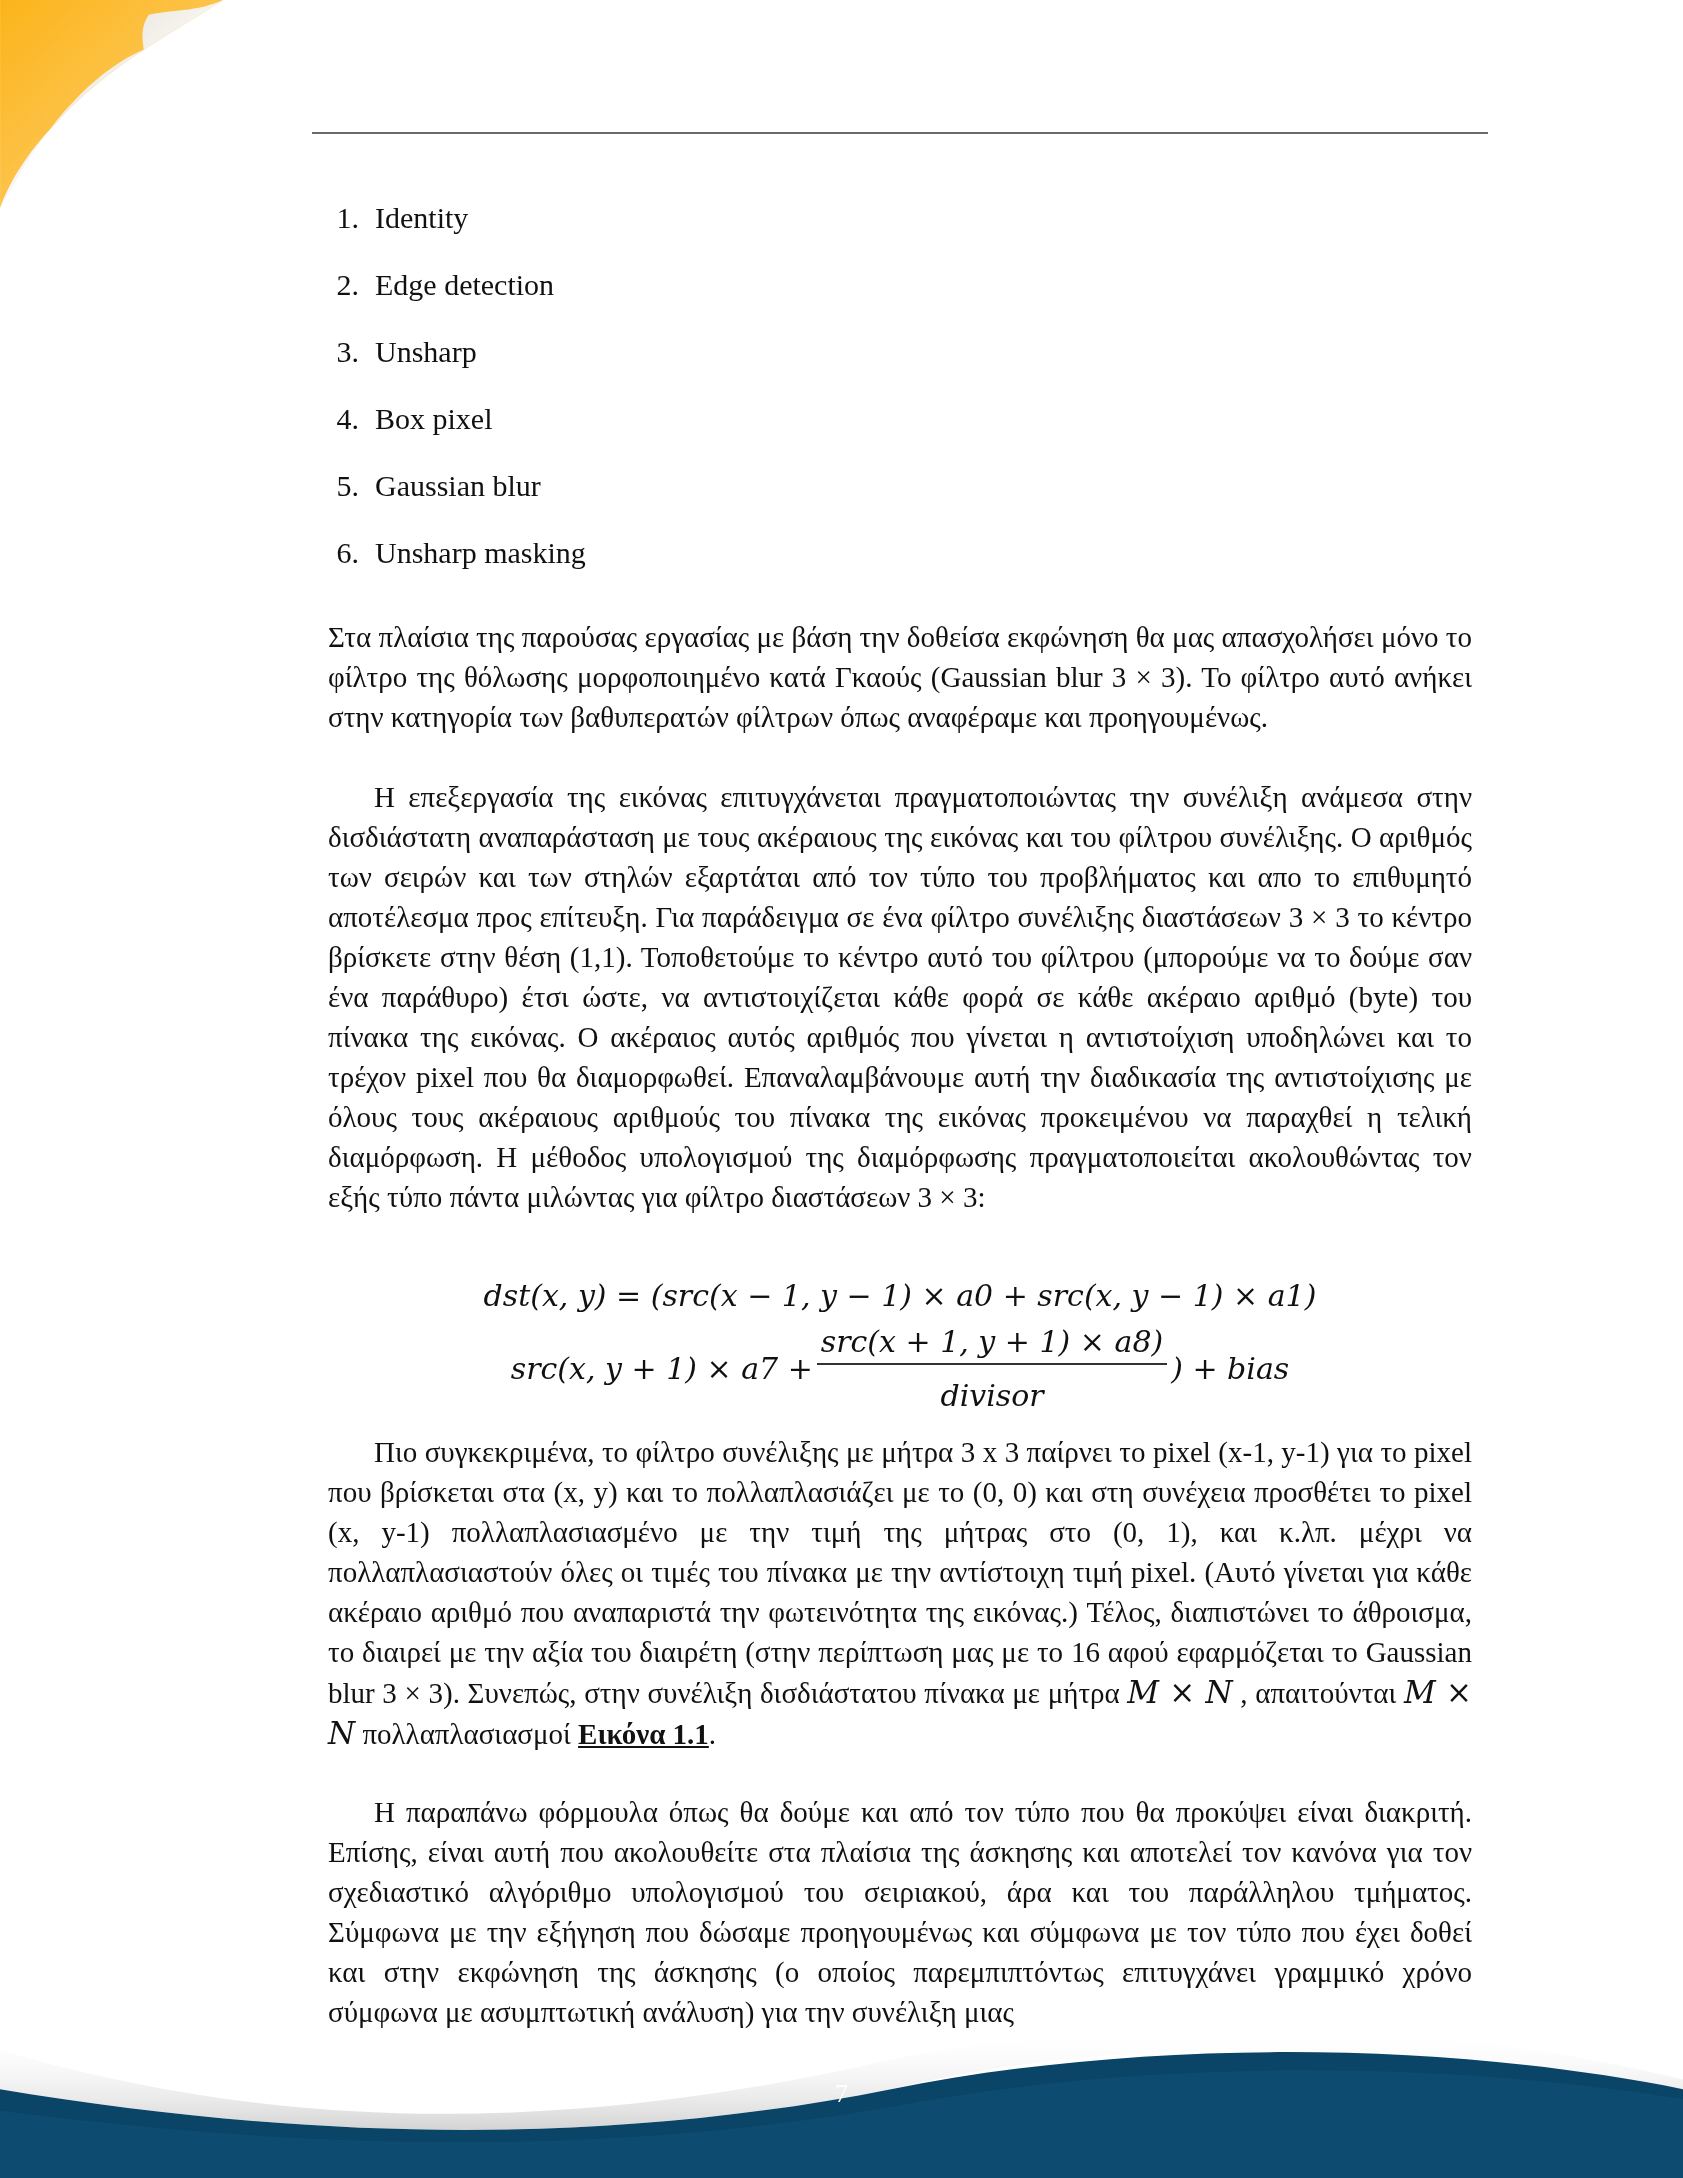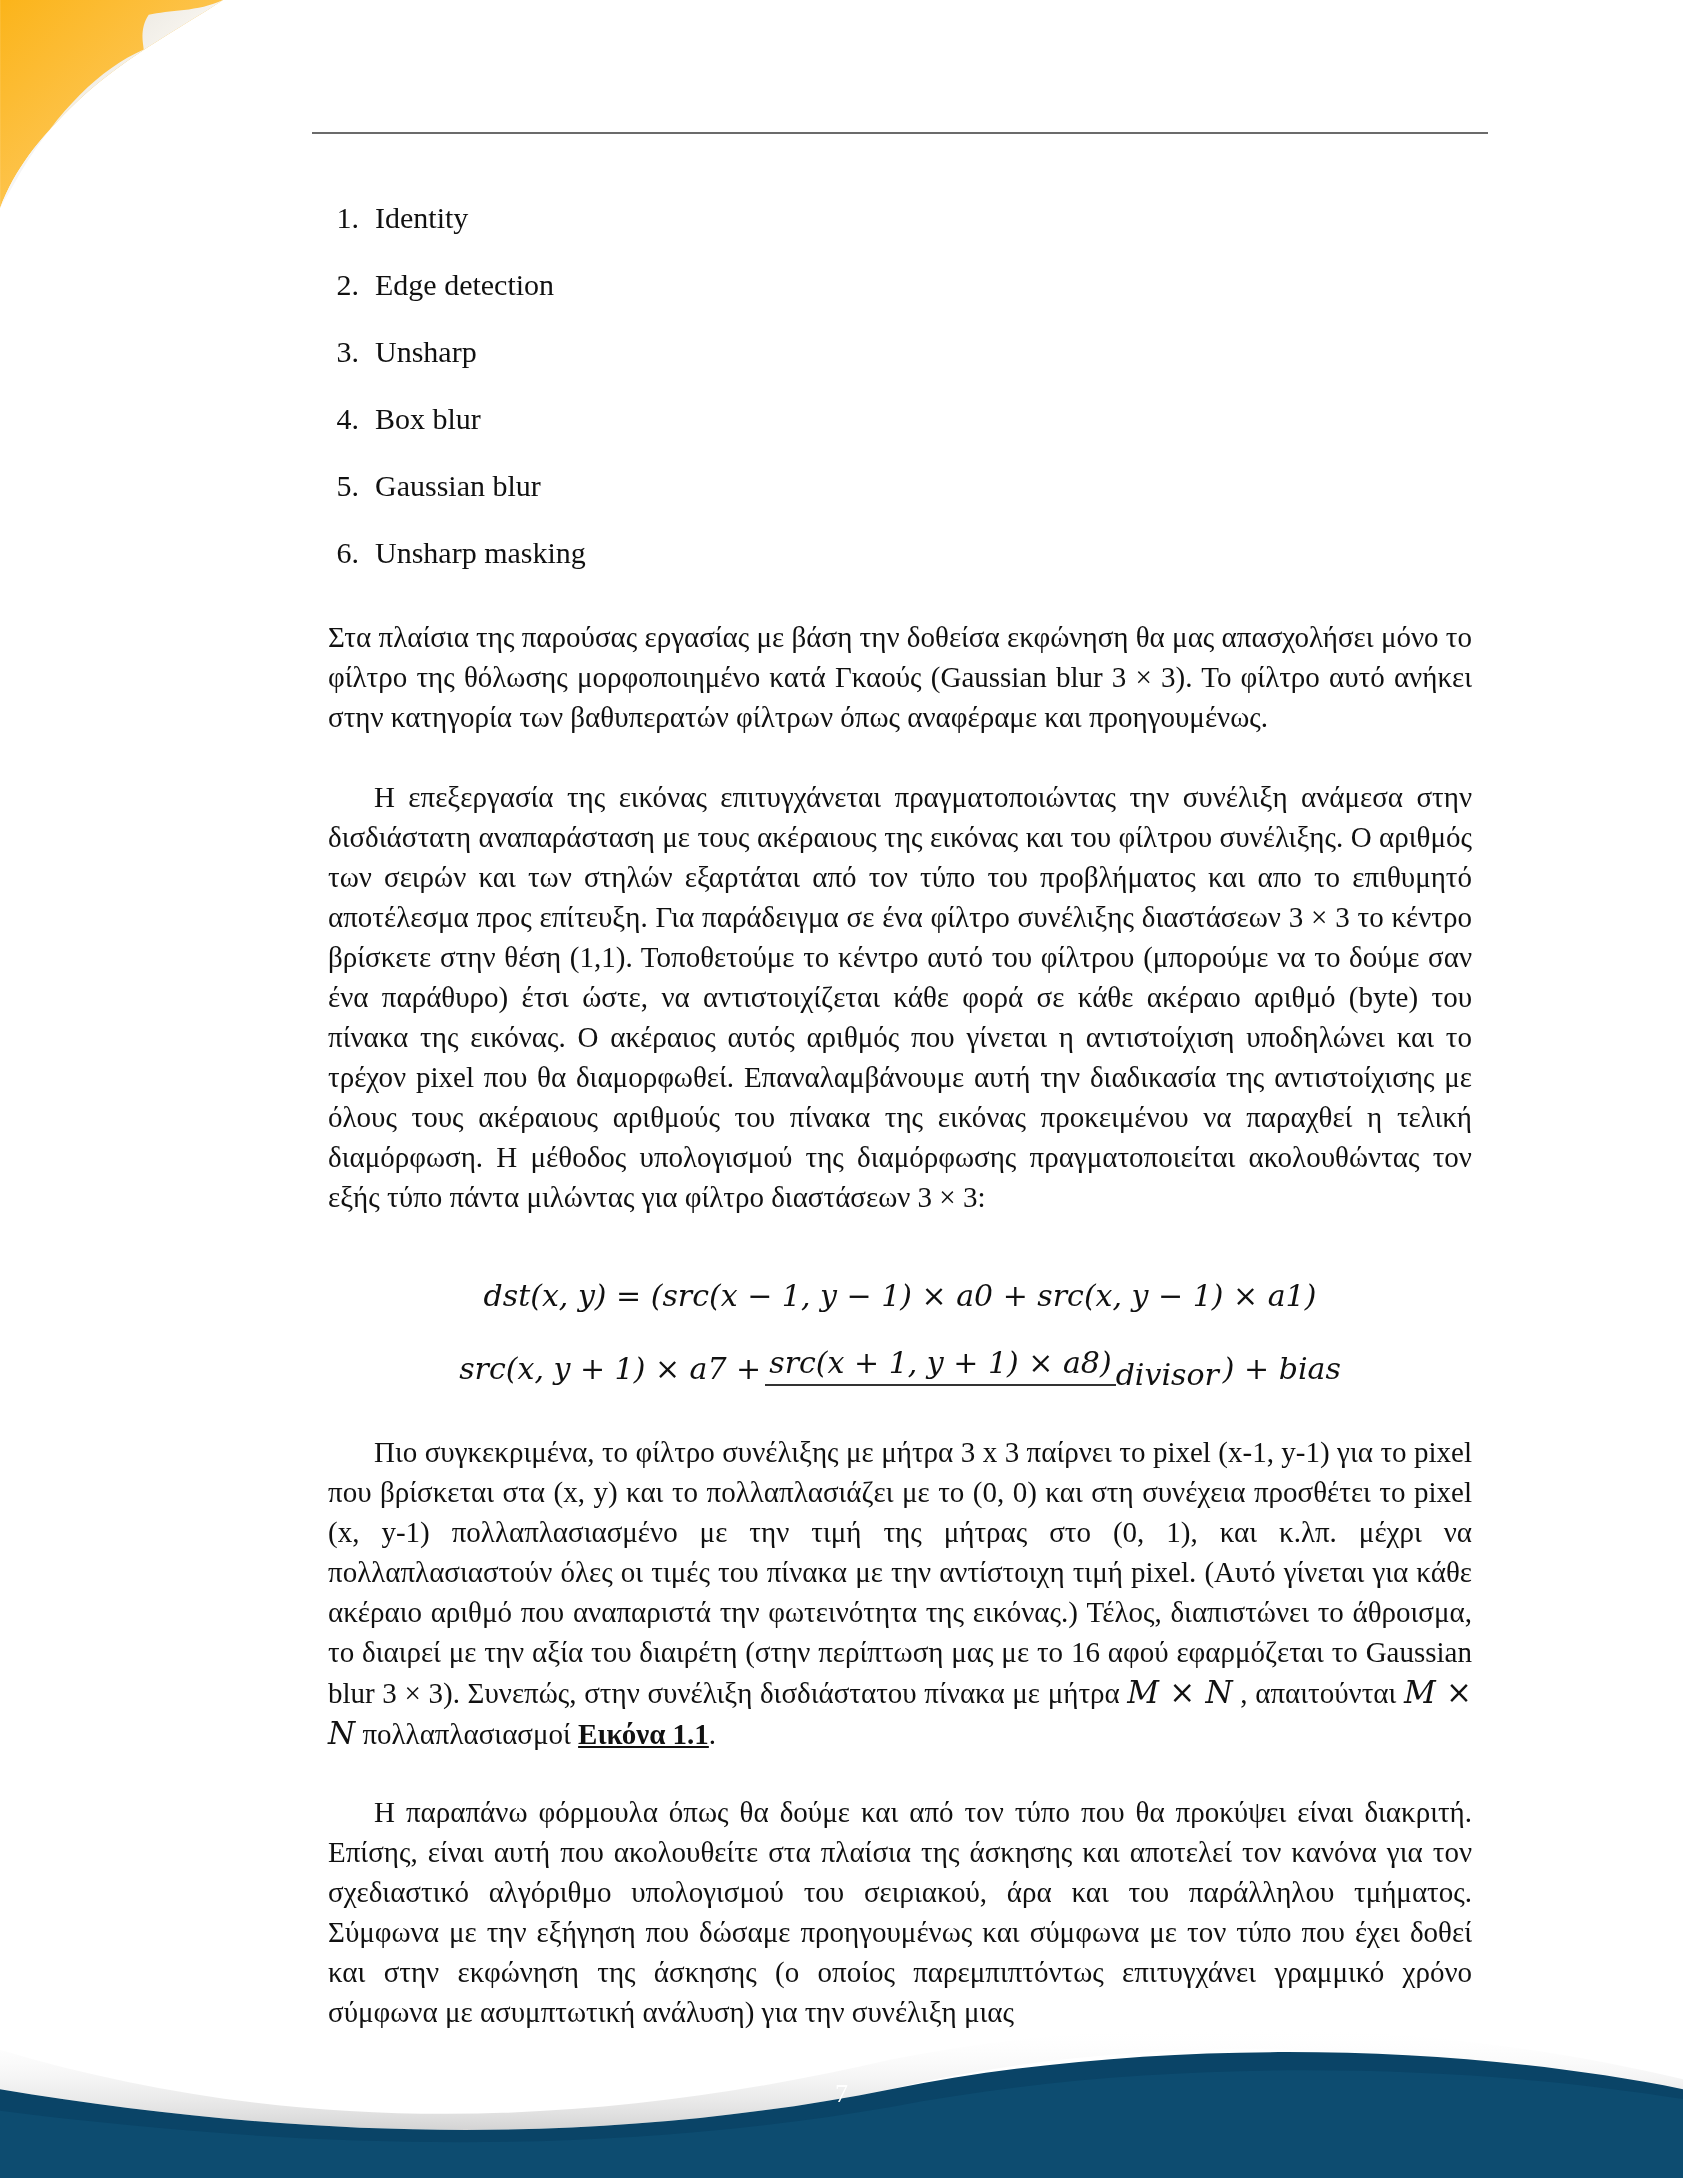--- a/index.html
+++ b/index.html
@@ -32,21 +32,21 @@
   .indent { text-indent: 46px; }
   .p1 { top: 601px; }
   .p2 { top: 761px; }
   .formula {
     position: absolute; left: 312px; width: 1176px; top: 1270px;
     font-family: "DejaVu Serif", "Liberation Serif", serif; font-style: italic;
     font-size: 30px; color: #111;
   }
   .f-line1 { text-align: center; height: 51px; line-height: 51px; }
   .f-line2 { display: flex; justify-content: center; align-items: center; height: 95px; }
-  .frac { display: inline-flex; flex-direction: row; align-items: flex-start; margin: 0 4px; }
+  .frac { display: inline-flex; flex-direction: column; align-items: center; margin: 0 4px; }
   .frac .num-part { border-bottom: 2px solid #333; padding: 0 4px 2px; line-height: 38px; }
   .frac .den-part { line-height: 38px; padding-top: 12px; }
   .p3 { top: 1416px; }
   .p4 { top: 1776px; }
   .ref { font-weight: bold; text-decoration: underline; }
   .math-i { font-style: italic; font-family: "DejaVu Serif", serif; font-size: 31px; }
 
   .footer { position: absolute; left: 0; top: 2020px; width: 1683px; height: 158px; }
   .page-number {
     position: absolute; left: 0; width: 1683px; top: 2079px; text-align: center;
@@ -82,21 +82,21 @@
   <li>
       <span class="num">2.</span>
       <span class="lbl">Edge detection</span>
     </li>
   <li>
       <span class="num">3.</span>
       <span class="lbl">Unsharp</span>
     </li>
   <li>
       <span class="num">4.</span>
-      <span class="lbl">Box blur</span>
+      <span class="lbl">Box pixel</span>
     </li>
   <li>
       <span class="num">5.</span>
       <span class="lbl">Gaussian blur</span>
     </li>
   <li>
       <span class="num">6.</span>
       <span class="lbl">Unsharp masking</span>
     </li>
 </ol>

